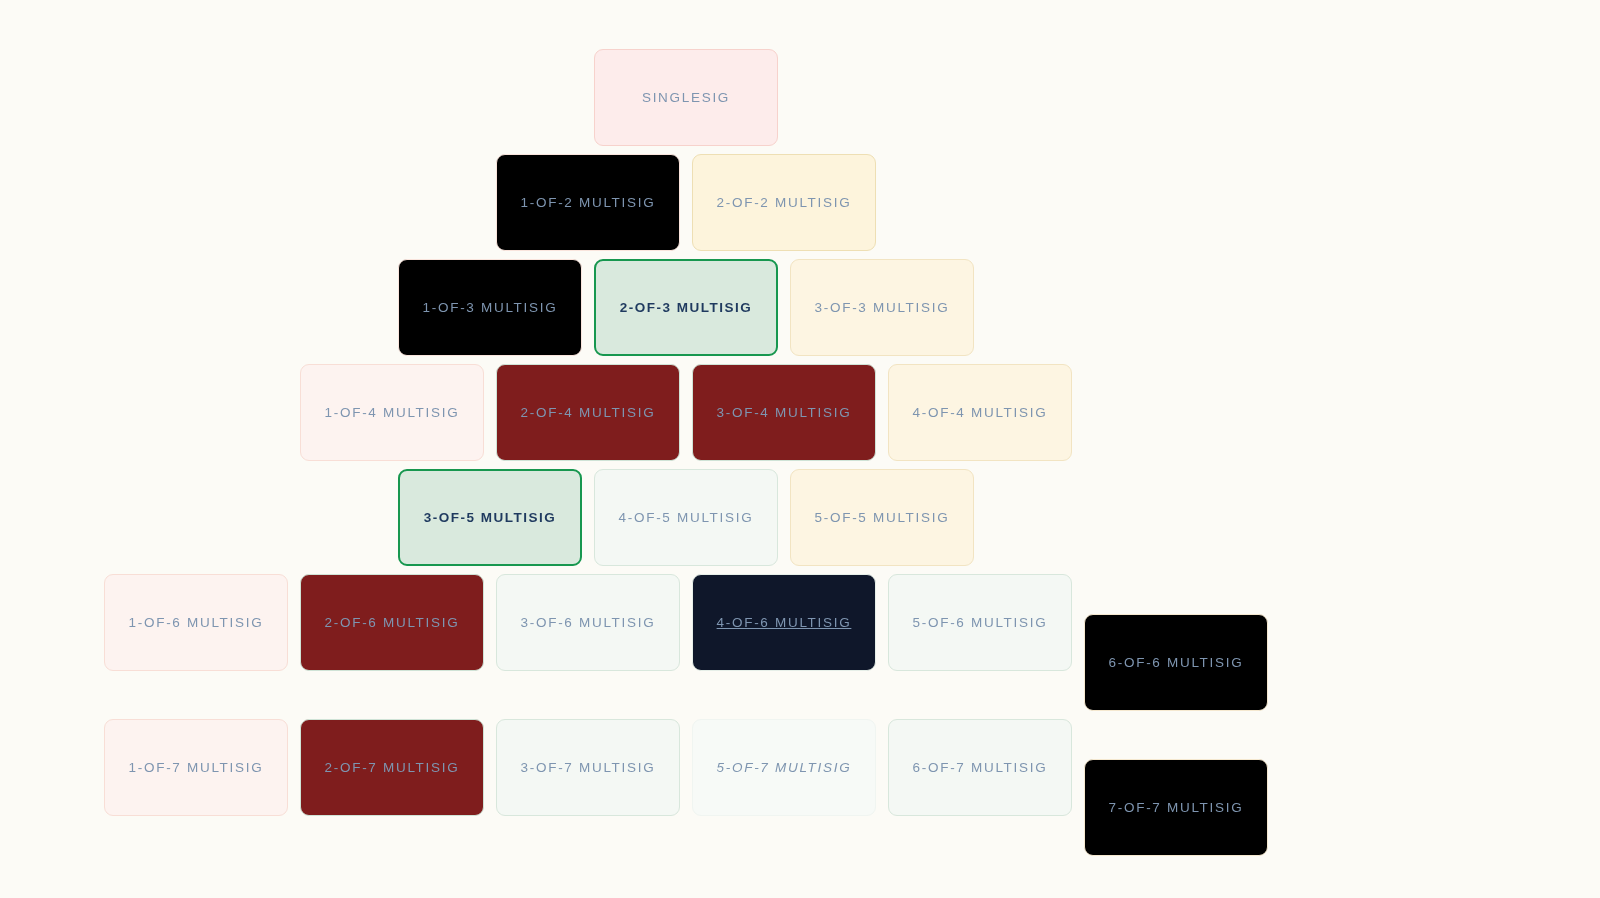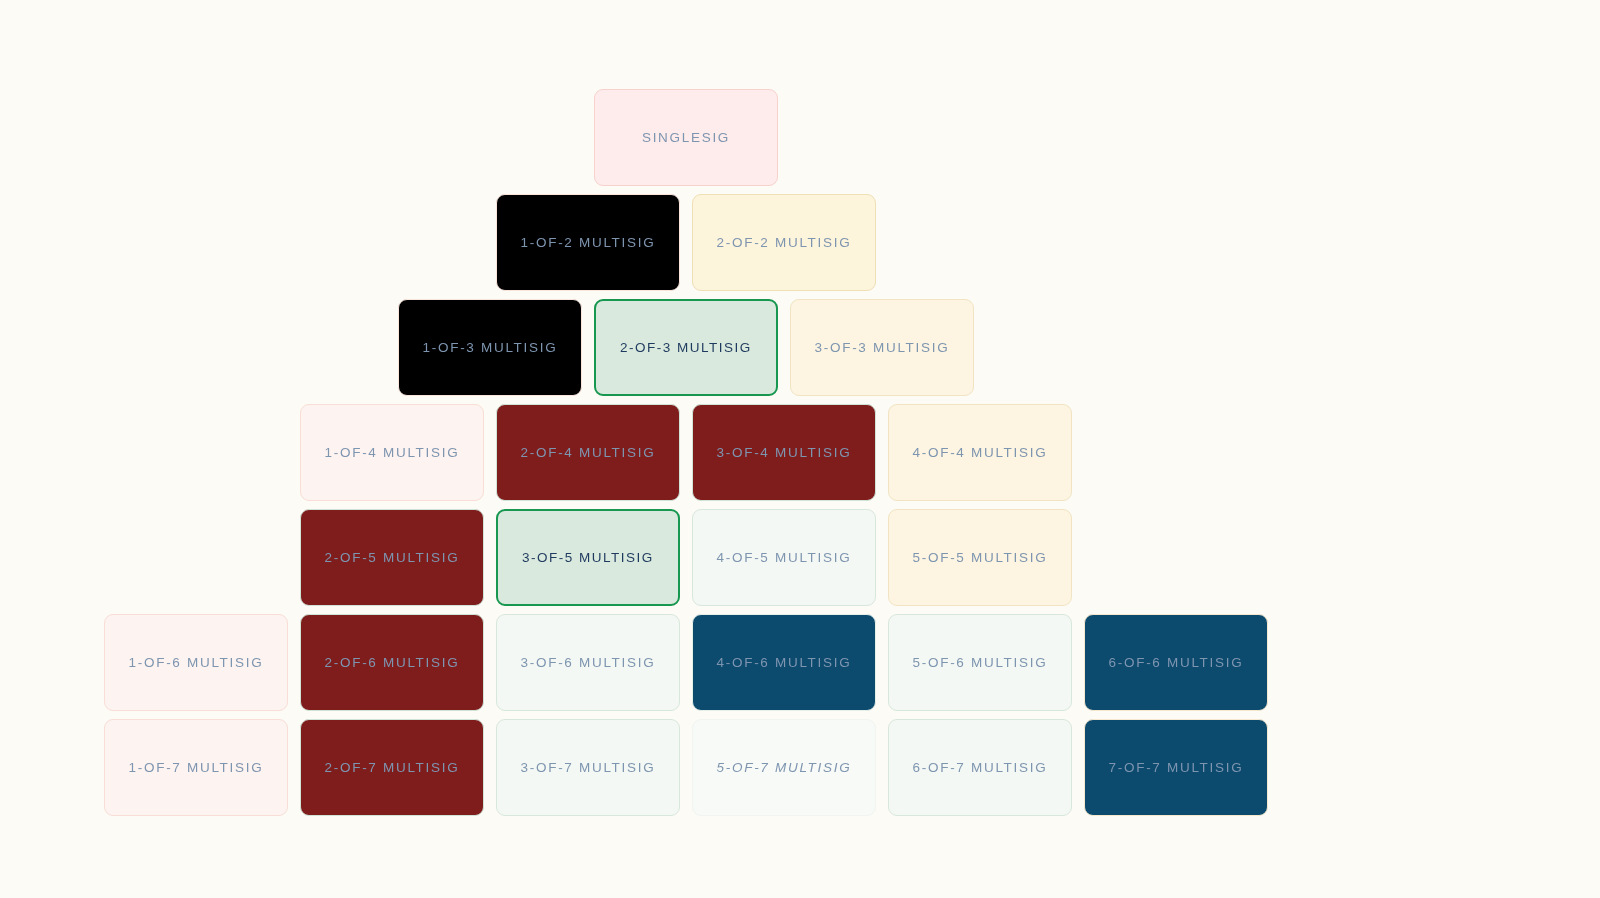--- a/index.html
+++ b/index.html
@@ -62,47 +62,49 @@
   }
   .v-green1 {
     background: #7f1d1d;
     border-color: #cfe3d6;
   }
   .v-green2 {
     background: #f4f8f4;
     border-color: #d8e7dc;
   }
   .v-greenfaint {
-    background: #0c4a6e;
+    background: #0f172a;
     border-color: #e6efe8;
+    text-decoration: underline;
   }
   .v-greenghost {
     background: #f7faf7;
     border-color: #f0f5f1;
     font-style: italic;
   }
   .v-yellow {
     background: #fdf4dc;
     border-color: #eedfb4;
     text-align: center;
   }
   .v-yellowsoft {
     background: #fdf5e2;
     border-color: #f2e4c2;
   }
   .v-yellowfaint {
-    background: #0c4a6e;
+    background: #000000;
     border-color: #f5e8cf;
+    margin-top: 40px;
   }
   
   .quorum-cell.is-recommended {
     background: #d9e9dd;
     border: 2.5px solid #17974f;
     color: #1f3a5f;
-    font-weight: 400;
+    font-weight: 700;
     letter-spacing: 1.5px;
   }
 </style>
 </head>
 <body>
 
 <div id="pyramid" style="background: rgb(252, 251, 246);">
     <div class="quorum-row">
       <div class="quorum-cell v-red">SINGLESIG</div>
     </div>
@@ -115,21 +117,20 @@
       <div class="quorum-cell v-green1 is-recommended">2-OF-3 MULTISIG</div>
       <div class="quorum-cell v-yellowsoft">3-OF-3 MULTISIG</div>
     </div>
     <div class="quorum-row">
       <div class="quorum-cell v-redsoft">1-OF-4 MULTISIG</div>
       <div class="quorum-cell v-green1">2-OF-4 MULTISIG</div>
       <div class="quorum-cell v-green1">3-OF-4 MULTISIG</div>
       <div class="quorum-cell v-yellowsoft">4-OF-4 MULTISIG</div>
     </div>
     <div class="quorum-row">
-      <div class="quorum-cell v-green1">2-OF-5 MULTISIG</div>
       <div class="quorum-cell v-green1 is-recommended">3-OF-5 MULTISIG</div>
       <div class="quorum-cell v-green2">4-OF-5 MULTISIG</div>
       <div class="quorum-cell v-yellowsoft">5-OF-5 MULTISIG</div>
     </div>
     <div class="quorum-row">
       <div class="quorum-cell v-redsoft">1-OF-6 MULTISIG</div>
       <div class="quorum-cell v-green1">2-OF-6 MULTISIG</div>
       <div class="quorum-cell v-green2">3-OF-6 MULTISIG</div>
       <div class="quorum-cell v-greenfaint">4-OF-6 MULTISIG</div>
       <div class="quorum-cell v-green2">5-OF-6 MULTISIG</div>

